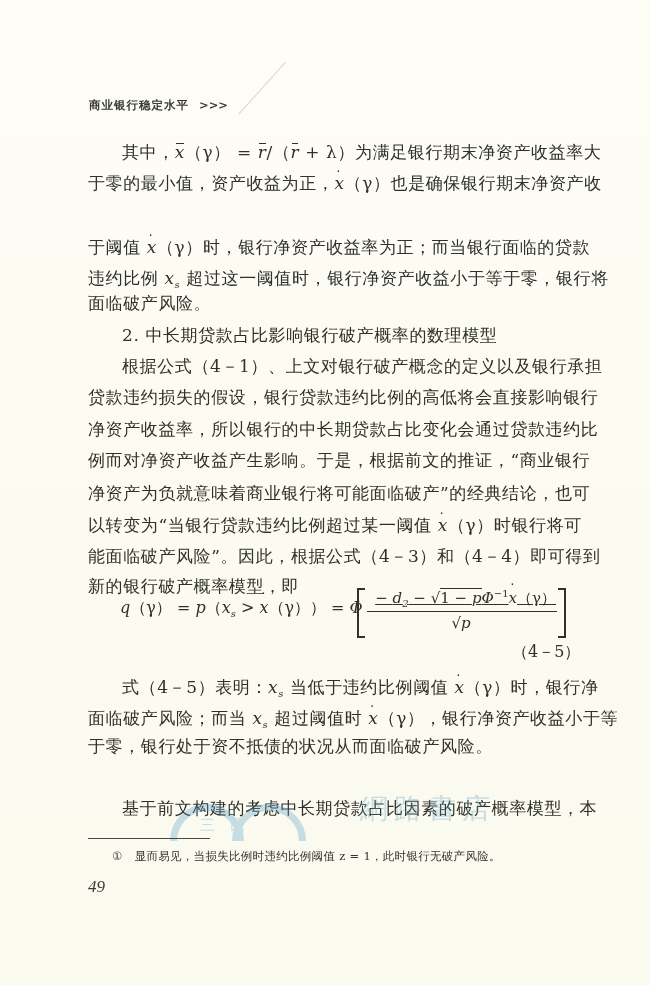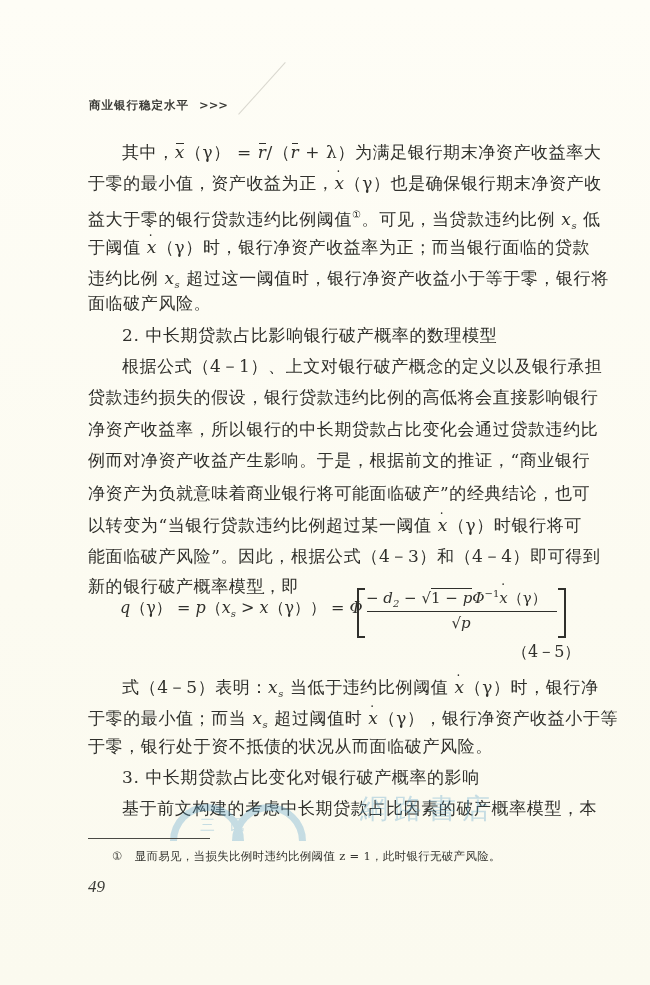--- a/index.html
+++ b/index.html
@@ -106,23 +106,24 @@
       height: 46px;
       border: 2px solid #30302c;
     }
     .formula .bracket-l { left: 237px; border-right: none; }
     .formula .bracket-r { left: 438px; border-left: none; }
     .formula .num {
       position: absolute;
       left: 246px;
       top: 0;
       width: 190px;
-      text-align: left;
+      text-align: right;
       white-space: nowrap;
       font-size: 15px;
+      text-decoration: underline;
     }
     .formula .fracline {
       position: absolute;
       left: 247px;
       top: 23px;
       width: 190px;
       height: 1px;
       background: #30302c;
     }
     .formula .den {
@@ -228,23 +229,20 @@
 
   <div class="header">
     <span>商业银行稳定水平</span><span class="arrows">&gt;&gt;&gt;</span>
   </div>
 
   <div class="line indent" style="top:141px">
     <span>其中，</span><span class="math bar">x</span><span>（γ）</span><span> = </span><span class="math bar">r</span><span>/（</span><span class="math bar">r</span><span> + λ）为满足银行期末净资产收益率大</span>
   </div>
   <div class="line" style="top:172px">
     <span>于零的最小值，资产收益为正，</span><span class="math dot">x</span><span>（γ）也是确保银行期末净资产收</span>
-  </div>
-  <div class="line" style="top:204px">
-    <span>益大于零的银行贷款违约比例阈值</span><sup>①</sup><span>。可见，当贷款违约比例 </span><span class="math">x</span><sub class="math">s</sub><span> 低</span>
   </div>
   <div class="line" style="top:236px">
     <span>于阈值 </span><span class="math dot">x</span><span>（γ）时，银行净资产收益率为正；而当银行面临的贷款</span>
   </div>
   <div class="line" style="top:267px">
     <span>违约比例 </span><span class="math">x</span><sub class="math">s</sub><span> 超过这一阈值时，银行净资产收益小于等于零，银行将</span>
   </div>
   <div class="line noj" style="top:292px">面临破产风险。</div>
 
   <div class="line indent noj" style="top:324px">2. 中长期贷款占比影响银行破产概率的数理模型</div>
@@ -271,25 +269,24 @@
     <div class="fracline"></div>
     <div class="den math">√p</div>
     <div class="bracket-r"></div>
   </div>
   <div class="eqno">（4－5）</div>
 
   <div class="line indent" style="top:676px">
     <span>式（4－5）表明：</span><span class="math">x</span><sub class="math">s</sub><span> 当低于违约比例阈值 </span><span class="math dot">x</span><span>（γ）时，银行净</span>
   </div>
   <div class="line" style="top:707px">
-    <span>于零的最小值；而当 </span><span class="math">x</span><sub class="math">s</sub><span> 超过阈值时 </span><span class="math dot">x</span><span>（γ），银行净资产收益小于等</span>
+    <span>面临破产风险；而当 </span><span class="math">x</span><sub class="math">s</sub><span> 超过阈值时 </span><span class="math dot">x</span><span>（γ），银行净资产收益小于等</span>
   </div>
   <div class="line noj" style="top:735px">于零，银行处于资不抵债的状况从而面临破产风险。</div>
 
-  <div class="line indent noj" style="top:766px">3. 中长期贷款占比变化对银行破产概率的影响</div>
 
   <div class="line indent" style="top:797px">基于前文构建的考虑中长期贷款占比因素的破产概率模型，本</div>
 
   <div class="watermark">
     <div class="wm-arc" style="left:0px"></div>
     <div class="wm-arc" style="left:62px"></div>
     <span class="wm-char" style="left:30px">三　民</span>
     <span class="wm-big">網路書店</span>
   </div>
 

